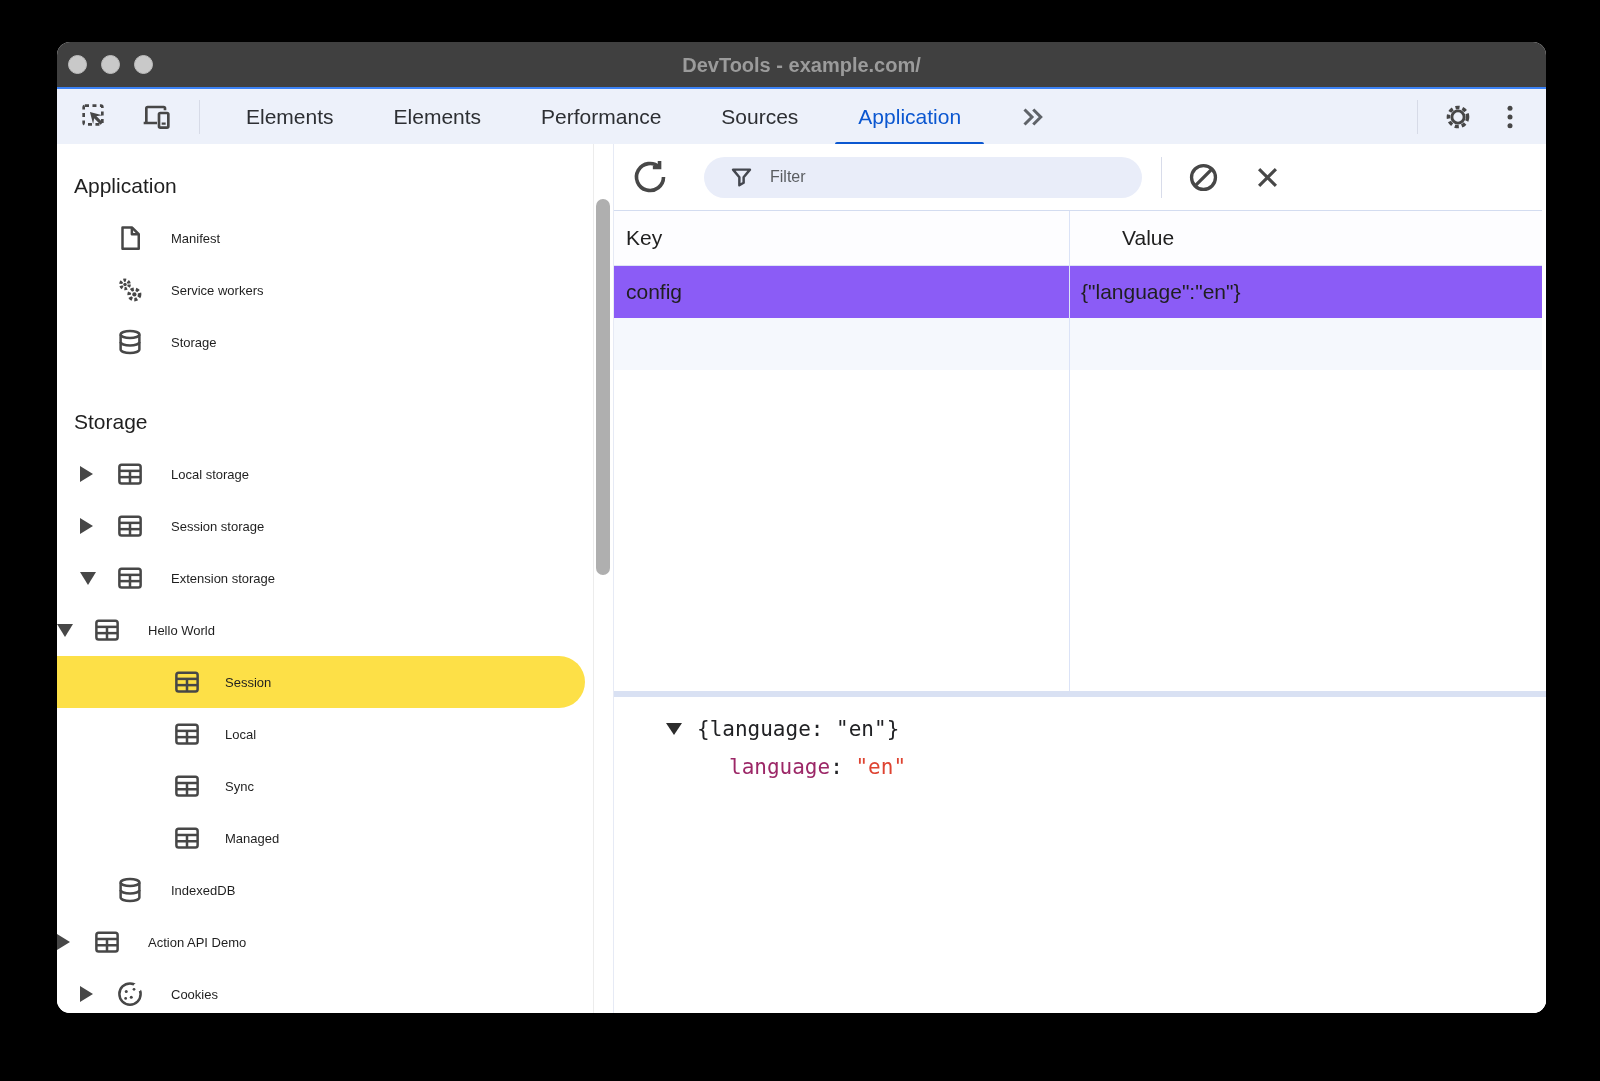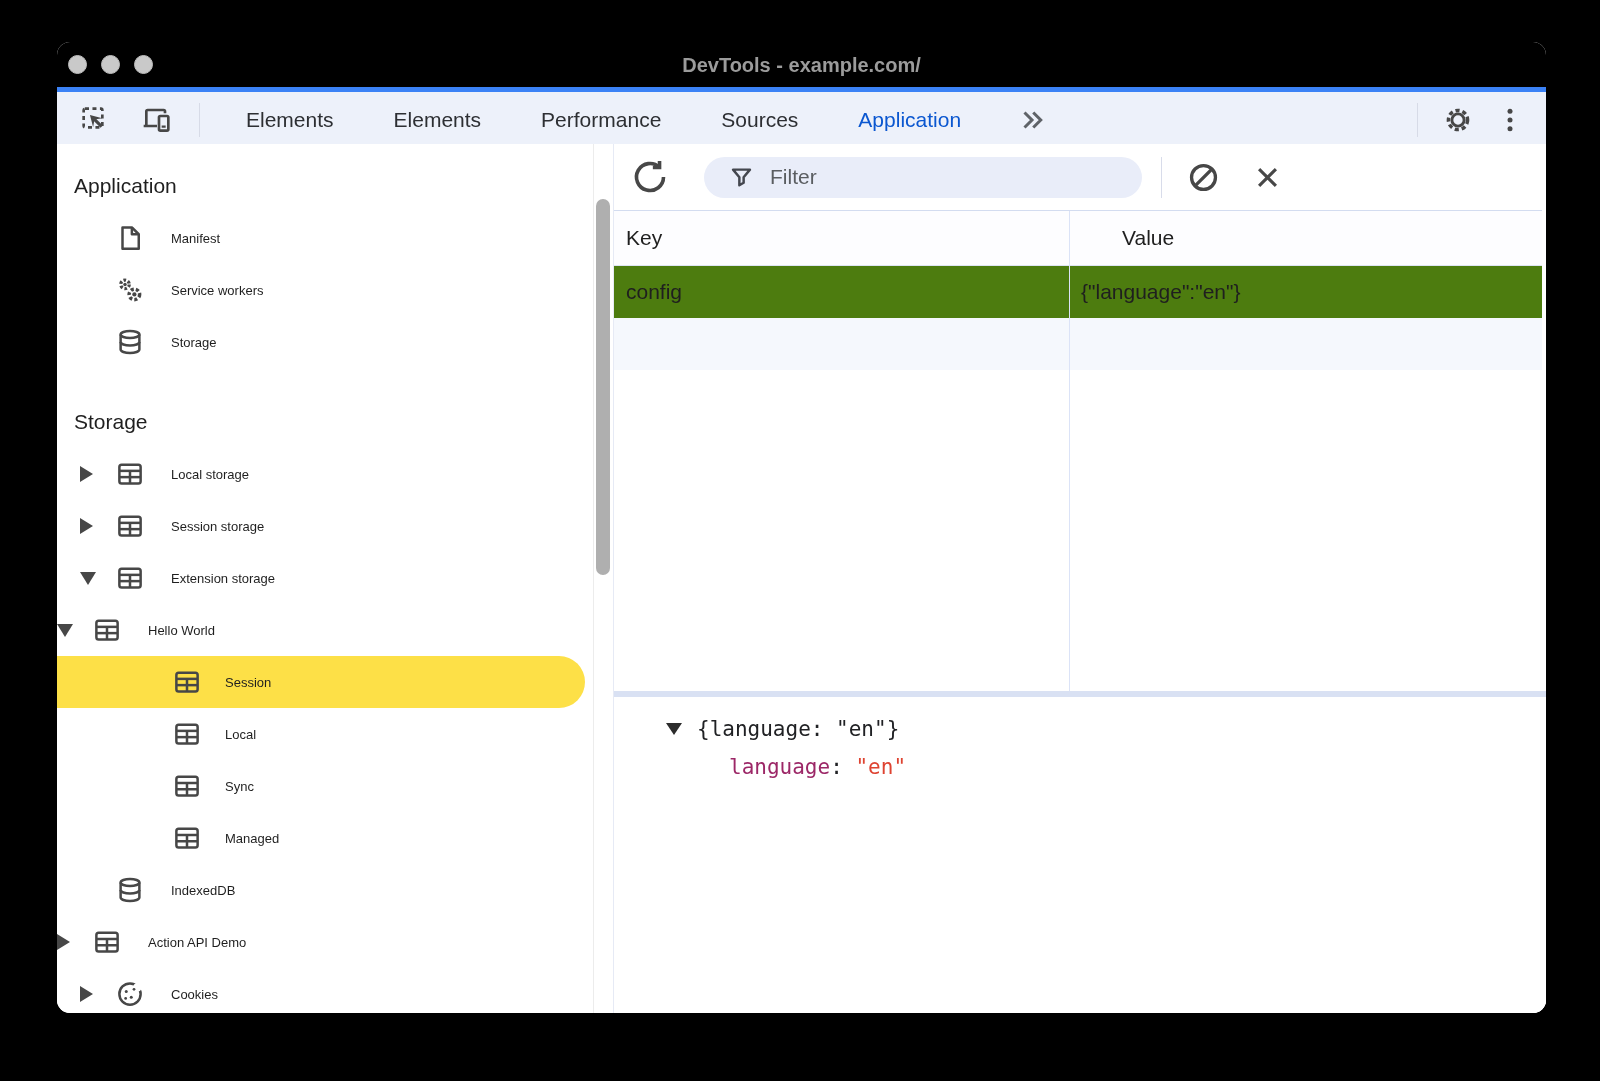--- a/index.html
+++ b/index.html
@@ -1,21 +1,21 @@
 <!DOCTYPE html>
 <html><head>
 <meta charset="utf-8">
 <style>
   html,body{margin:0;padding:0;background:#000;width:1600px;height:1081px;overflow:hidden;
     font-family:"Liberation Sans",sans-serif;-webkit-font-smoothing:antialiased;}
   .stage{position:relative;width:1600px;height:1081px;background:#000;}
   .window{position:absolute;left:57px;top:42px;width:1489px;height:971px;background:#fff;
     border-radius:13px;overflow:hidden;box-shadow:0 0 0 1px rgba(0,0,0,.25);}
   
-  .titlebar{position:relative;height:45px;background:#000000;border-bottom:5px solid #3b82f6;}
+  .titlebar{position:relative;height:45px;background:#404040;border-bottom:2px solid #3b82f6;}
   .lights{position:absolute;left:11px;top:13px;display:flex;gap:14px;}
   .light{width:19px;height:19px;border-radius:50%;background:#c9c9c9;border:1px solid #bdbdbd;box-sizing:border-box;}
   .wtitle{position:absolute;left:0;right:0;top:50%;transform:translateY(-50%);text-align:center;
     font-size:20px;font-weight:700;color:#9b9b9b;}
   
   .tabbar{position:relative;height:56px;background:#edf1fa;border-bottom:1px solid #e2e6f0;
     display:flex;align-items:stretch;}
   .iconbtn{width:44px;height:40px;margin-top:8px;display:flex;align-items:center;justify-content:center;
     background:none;border:none;padding:0;color:#474747;}
   .iconbtn svg{display:block;}
@@ -53,34 +53,34 @@
   .trow.selected{background:#fde047;border-radius:0 26px 26px 0;margin-right:28px;}
   .sb-scroll{position:absolute;left:539px;top:55px;width:14px;height:376px;border-radius:7px;background:#afafaf;}
   .sb-line{position:absolute;left:536px;top:0;bottom:0;width:1px;background:#ececec;}
   
   .panel{position:absolute;left:556px;top:0;right:0;bottom:0;background:#fff;border-left:1px solid #e6eaf5;box-sizing:border-box;}
   .ptoolbar{position:absolute;left:0;top:0;right:0;height:66px;display:flex;align-items:center;}
   .tbtn{background:none;border:none;color:#474747;padding:0;display:flex;align-items:center;justify-content:center;width:40px;height:40px;}
   .refresh{margin-left:16px;}
   .pill{margin-left:34px;width:438px;height:41px;border-radius:21px;background:#e9edf9;display:flex;align-items:center;}
   .pill svg{margin-left:24px;flex:0 0 auto;color:#44474f;}
-  .pill input{flex:1;border:none;background:transparent;outline:none;font-size:21px;color:#3c4043;margin-left:13px;
+  .pill input{flex:1;border:none;background:transparent;outline:none;font-size:16px;color:#3c4043;margin-left:13px;
     font-family:"Liberation Sans",sans-serif;}
   .pill input::placeholder{color:#5a5d61;opacity:1;}
   .tsep{width:1px;height:41px;background:#d8dcea;margin-left:19px;}
   .block{margin-left:21px;}
   .xbtn{margin-left:24px;}
   
   .grid{position:absolute;left:0;top:66px;right:4px;height:481px;border-top:1px solid #d3dcf0;background:#fff;overflow:hidden;}
   .colline{position:absolute;left:455px;top:0;bottom:0;width:1px;background:#dbe3f7;}
   .grow{display:flex;height:52px;align-items:center;font-size:21px;color:#1f1f1f;}
   .grow .c1{width:455px;flex:0 0 455px;padding-left:12px;box-sizing:border-box;}
   .grow .c2{flex:1;padding-left:12px;box-sizing:border-box;}
   .ghead{height:54px;border-bottom:1px solid #dee5f4;background:#fdfdff;gap:41px;}
-  .grow.sel{background:#4d7c0f;}
+  .grow.sel{background:#8b5cf6;}
   .grow.stripe{background:#f5f8fd;}
   .splitter{position:absolute;left:0;top:547px;right:0;height:6px;background:#d9e1f3;}
   
   .preview{position:absolute;left:0;top:553px;right:0;bottom:0;background:#fff;
     font-family:"DejaVu Sans Mono",monospace;font-size:21px;color:#202124;padding-top:13px;}
   .pline{height:38px;display:flex;align-items:center;}
   .pv-arrow{width:0;height:0;border-top:12px solid #2c2c2c;border-left:8px solid transparent;border-right:8px solid transparent;
     margin-left:52px;margin-right:15px;}
   .pline2{padding-left:115px;text-align:center;}
   .pv-key{color:#9c2767;}

